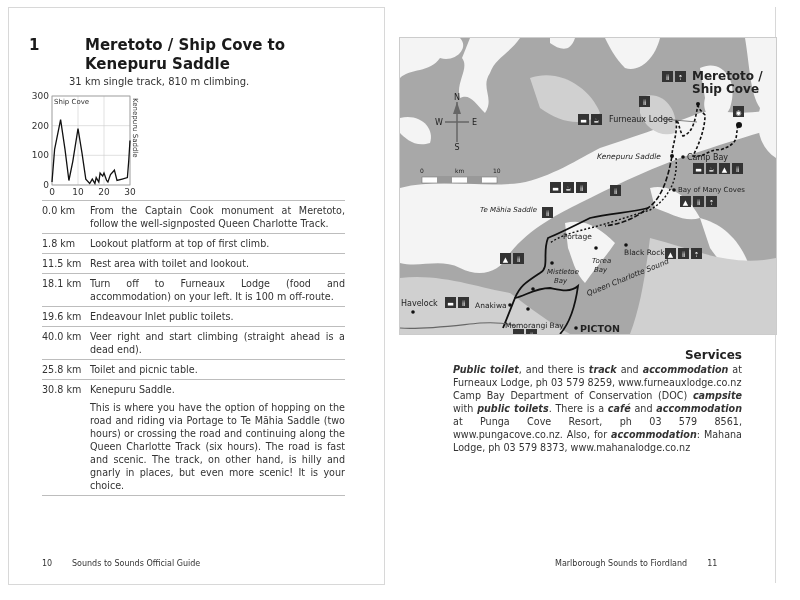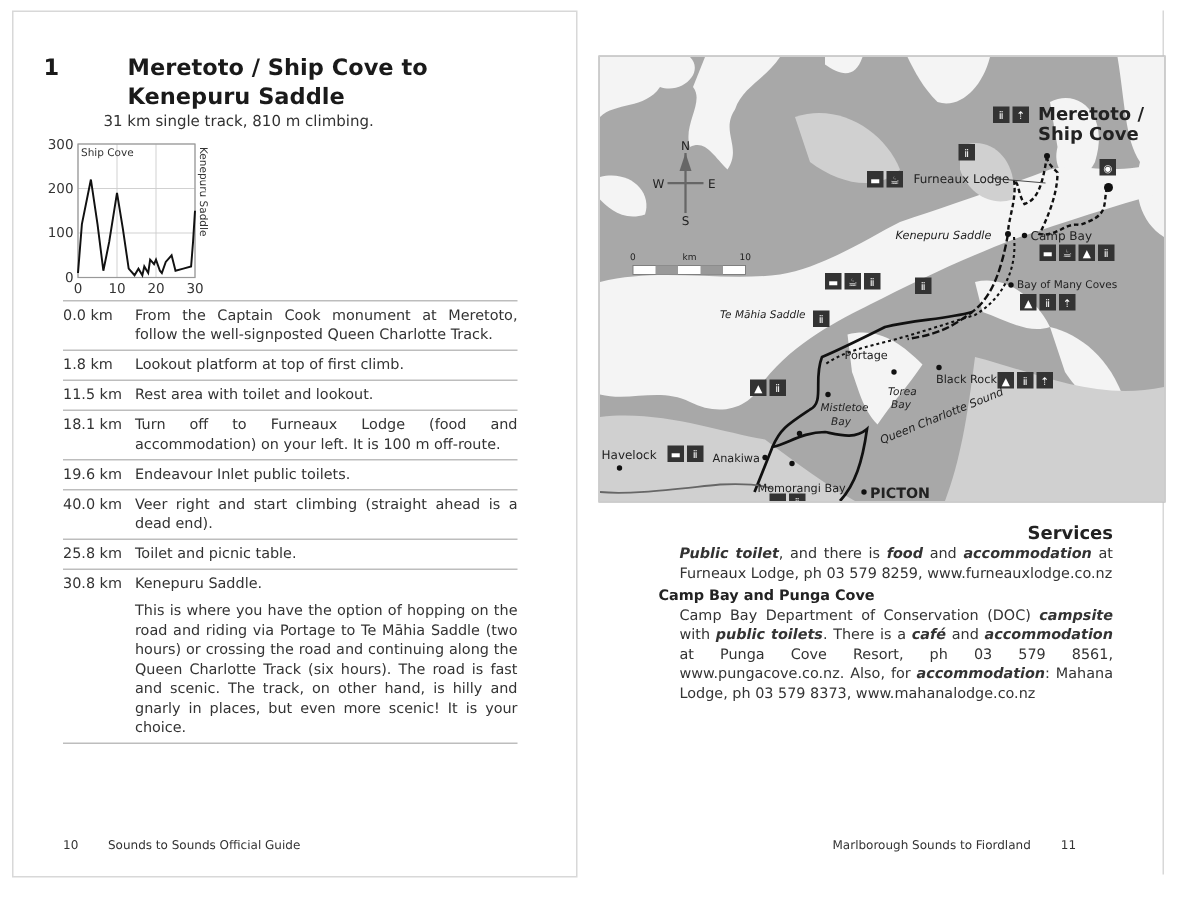--- a/index.html
+++ b/index.html
@@ -360,21 +360,20 @@
       <text x="105" y="290" font-size="7.5" class="lbl">Momorangi Bay</text>
       <text x="180" y="294" font-size="9.5" font-weight="bold" class="lbl">PICTON</text>
       <text x="254" y="302" font-size="7" font-style="italic" class="lbl">Port Underwood</text>
     </g>
   </svg>
 </div>
 
 <div class="svc">
   <h2>Services</h2>
   <div id="svc-body">
-      <p><b>Public toilet</b>, and there is <b>food</b> and <b>accommodation</b> at Furneaux Lodge, ph 03 579 8259, www.furneauxlodge.co.nz</p>
-      <h3>Camp Bay and Punga Cove</h3>
+      <p><b>Public toilet</b>, and there is <b>track</b> and <b>accommodation</b> at Furneaux Lodge, ph 03 579 8259, www.furneauxlodge.co.nz</p>
       <p>Camp Bay Department of Conservation (DOC) <b>campsite</b> with <b>public toilets</b>. There is a <b>café</b> and <b>accommodation</b> at Punga Cove Resort, ph 03 579 8561, www.pungacove.co.nz. Also, for <b>accommodation</b>: Mahana Lodge, ph 03 579 8373, www.mahanalodge.co.nz</p>
     </div>
 </div>
 
 <div class="footer-r">
   <span>Marlborough Sounds to Fiordland</span><span class="pg">11</span>
 </div>
 
 </body></html>

